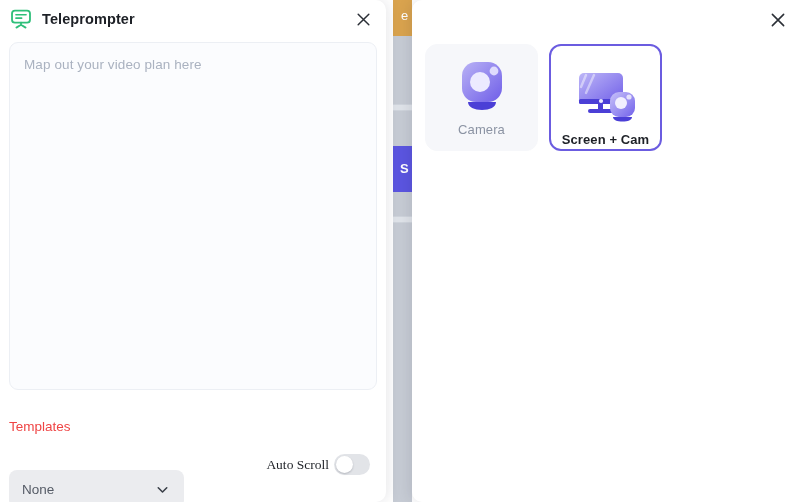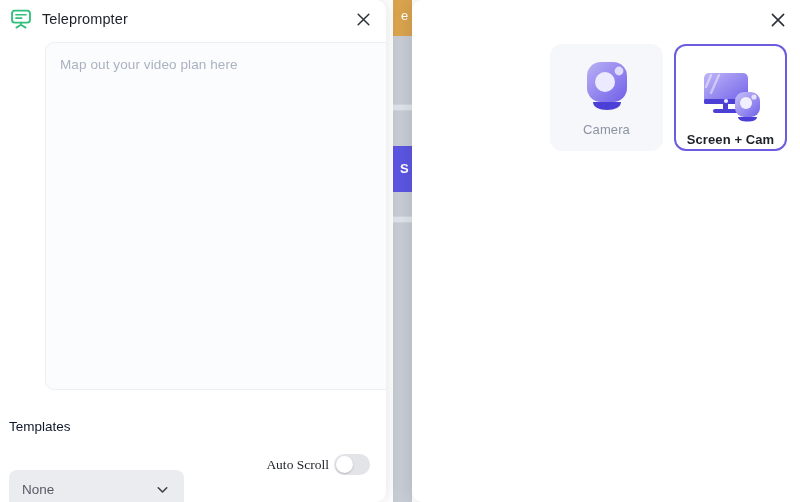--- a/index.html
+++ b/index.html
@@ -103,20 +103,21 @@
     overflow: hidden;
   }
 
   .tp-header {
     position: absolute;
     left: 0; top: 0;
     width: 386px; height: 38px;
     display: flex;
     align-items: center;
     padding: 0 10px;
+    font-weight: bold;
   }
   .tp-icon {
     width: 22px; height: 22px;
     flex: 0 0 auto;
     margin-right: 10px;
     display: block;
   }
   .tp-title {
     font-size: 14.5px;
     color: #1d2026;
@@ -132,33 +133,32 @@
   }
 
   .tp-textarea {
     position: absolute;
     left: 9px; top: 42px;
     width: 368px; height: 348px;
     background: #fbfcfe;
     border: 1px solid #eceff4;
     border-radius: 9px;
     padding: 14px 14px;
-    margin-left: 36px;
   }
   .tp-placeholder {
     font-size: 13.5px;
     color: #aab2c0;
     letter-spacing: .1px;
   }
 
   .tp-templates-label {
     position: absolute;
     left: 9px; top: 419px;
     font-size: 13.5px;
-    color: #0f172a;
+    color: #ef4444;
   }
 
   .tp-select {
     position: absolute;
     left: 9px; top: 470px;
     width: 175px; height: 38px;
     background: #ebecef;
     border-radius: 8px;
     display: flex;
     align-items: center;
@@ -221,21 +221,20 @@
     cursor: pointer;
     border-radius: 5px;
   }
 
   .mode-row {
     position: absolute;
     left: 13px; top: 44px;
     width: 362px;
     display: flex;
     gap: 11px;
-    justify-content: flex-end;
   }
   .mode-card {
     width: 113px; height: 107px;
     border-radius: 12px;
     background: #f6f7fa;
     border: 1px solid #f6f7fa;
     display: flex;
     flex-direction: column;
     align-items: center;
     justify-content: flex-start;

